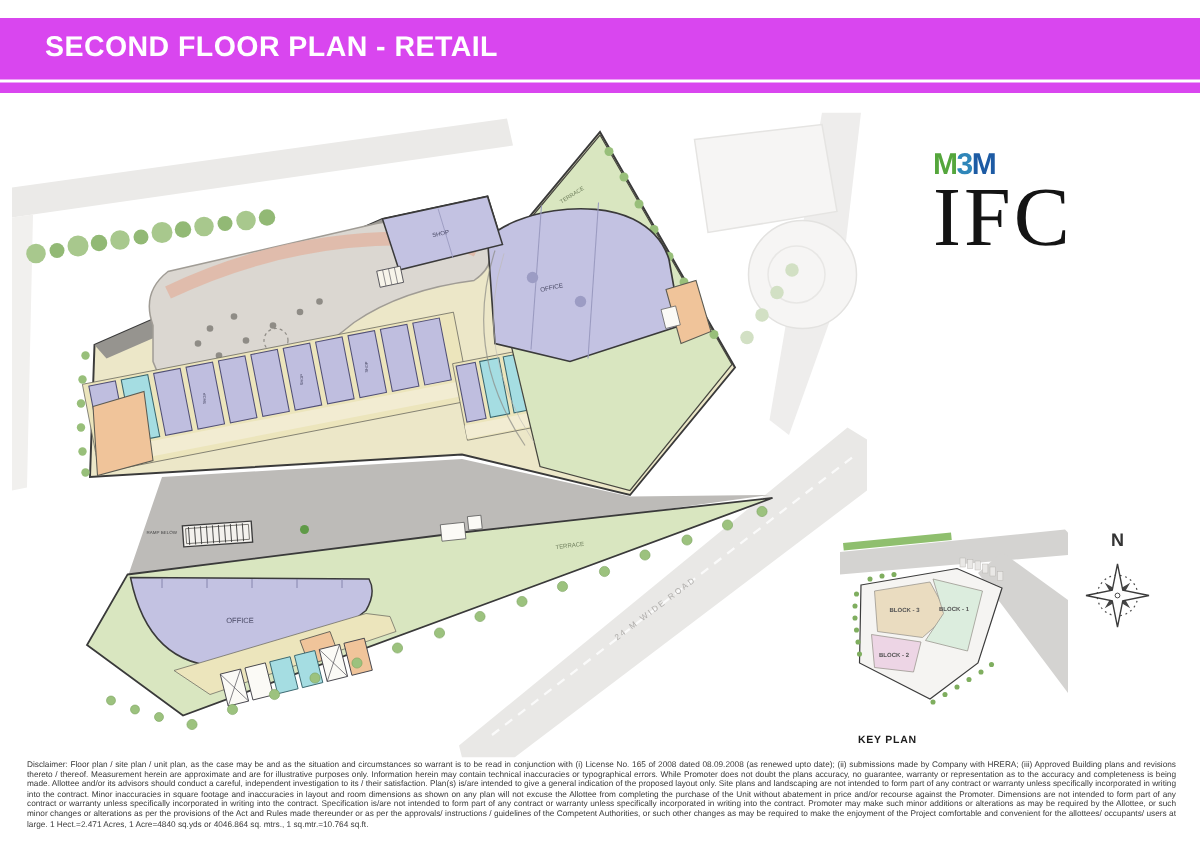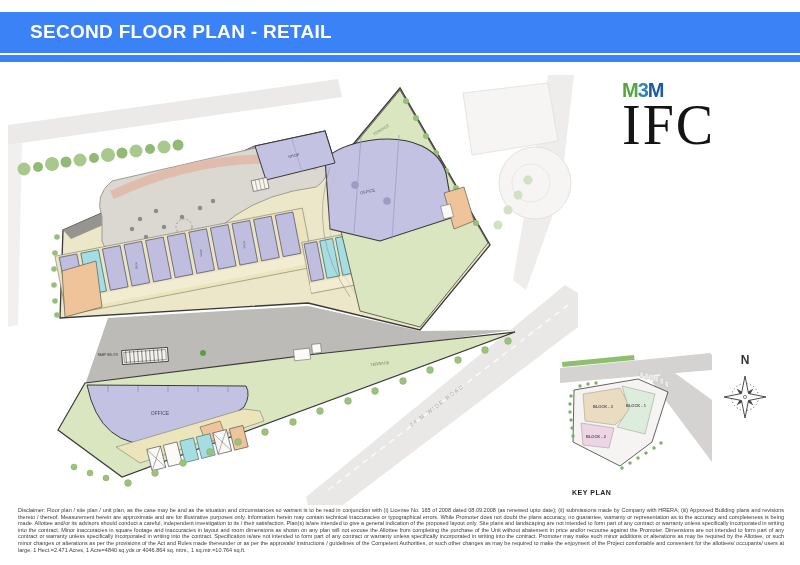--- a/index.html
+++ b/index.html
@@ -1,24 +1,24 @@
 <!DOCTYPE html>
 <html><head>
 <meta charset="utf-8">
 <style>
   html,body{margin:0;padding:0}
   body{width:800px;height:565px;position:relative;background:#ffffff;overflow:hidden;
        font-family:"Liberation Sans",sans-serif;}
-  .header{position:absolute;top:12px;left:0;width:800px;height:50px;background:#3b82f6;}
+  .header{position:absolute;top:12px;left:0;width:800px;height:50px;background:#d946ef;}
   .header .title{position:absolute;left:30px;top:9px;color:#fff;font-size:19px;font-weight:bold;letter-spacing:.3px;}
   .header .rule{position:absolute;left:0;right:0;bottom:7px;height:2px;background:#fff;}
   .plan{position:absolute;left:8px;top:75px;}
   svg{font-family:"Liberation Sans",sans-serif;}
   .logo{position:absolute;left:622px;top:80px;width:165px;}
-  .m3m{font-weight:bold;font-size:20px;letter-spacing:-1px;line-height:1;}
+  .m3m{font-weight:bold;font-size:20px;letter-spacing:-1px;line-height:1;margin-top:20px;}
   .m3m .g{color:#55a63c}.m3m .b{color:#2f86b9}.m3m .b2{color:#1d5ba4}
   .ifc{font-family:"Liberation Serif",serif;font-size:56px;line-height:.92;color:#141414;letter-spacing:2px;}
   .tag{margin-top:7px;font-size:7.5px;font-weight:bold;letter-spacing:1.5px;color:#23404e;line-height:1.55;}
   .compass{position:absolute;left:722px;top:350px;}
   .keyplan{position:absolute;left:560px;top:352px;}
   .disclaimer{position:absolute;left:18px;top:507px;width:766px;font-size:5.5px;line-height:6.6px;
               color:#3a3a3a;text-align:justify;}
 </style>
 </head>
 <body>

